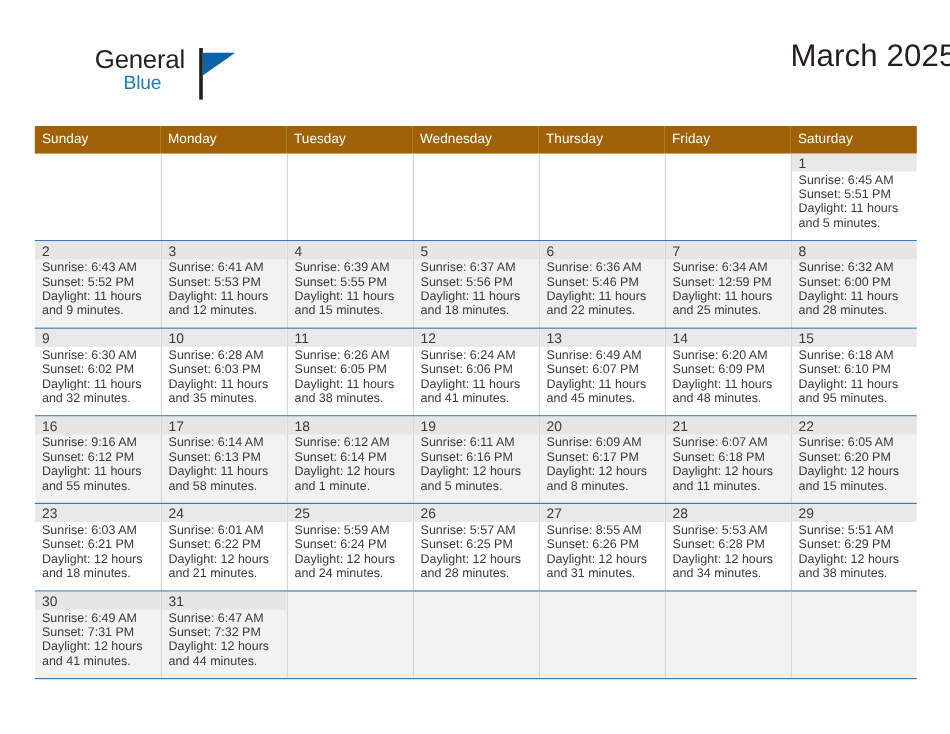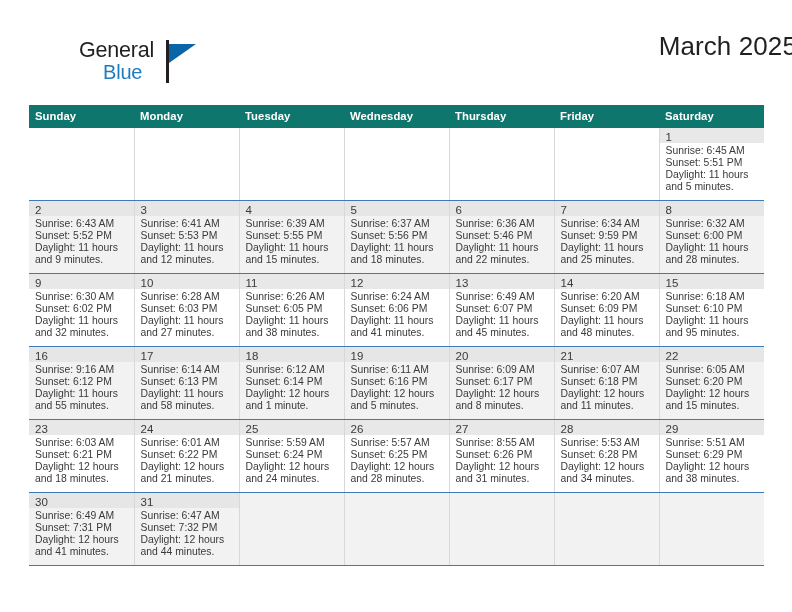--- a/index.html
+++ b/index.html
@@ -43,21 +43,21 @@
     top: 0;
     font-size: 21.5px;
     letter-spacing: -0.2px;
     color: #231f20;
     font-family: "Liberation Sans", sans-serif;
   }
   .logo-blue {
     position: absolute;
     left: 24px;
     top: 23px;
-    font-size: 20px;
+    font-size: 16px;
     letter-spacing: -0.2px;
     color: #1f7ac0;
     font-family: "Liberation Sans", sans-serif;
   }
   .logo-flag {
     position: absolute;
     left: 87px;
     top: 2px;
     width: 30px;
     height: 43px;
@@ -105,24 +105,24 @@
   
   .calendar {
     position: absolute;
     left: 29px;
     top: 105px;
     width: 735px;
     border-collapse: collapse;
     table-layout: fixed;
   }
   .calendar th {
-    background: #0f766e;
+    background: #a16207;
     color: #ffffff;
     font-size: 11.3px;
-    font-weight: bold;
+    font-weight: normal;
     text-align: left;
     padding: 5px 0 6px 6px;
     height: 11px;
     border: none;
     letter-spacing: 0.05px;
   }
   .calendar td {
     width: 105px;
     height: 62px;
     vertical-align: top;
@@ -301,21 +301,21 @@
                 <div>Daylight: 11 hours</div>
                 <div>and 22 minutes.</div>
               </div>
             </div>
           </td>
           <td>
             <div class="cell">
               <div class="daynum">7</div>
               <div class="details">
                 <div>Sunrise: 6:34 AM</div>
-                <div>Sunset: 9:59 PM</div>
+                <div>Sunset: 12:59 PM</div>
                 <div>Daylight: 11 hours</div>
                 <div>and 25 minutes.</div>
               </div>
             </div>
           </td>
           <td>
             <div class="cell">
               <div class="daynum">8</div>
               <div class="details">
                 <div>Sunrise: 6:32 AM</div>
@@ -338,21 +338,21 @@
               </div>
             </div>
           </td>
           <td>
             <div class="cell">
               <div class="daynum">10</div>
               <div class="details">
                 <div>Sunrise: 6:28 AM</div>
                 <div>Sunset: 6:03 PM</div>
                 <div>Daylight: 11 hours</div>
-                <div>and 27 minutes.</div>
+                <div>and 35 minutes.</div>
               </div>
             </div>
           </td>
           <td>
             <div class="cell">
               <div class="daynum">11</div>
               <div class="details">
                 <div>Sunrise: 6:26 AM</div>
                 <div>Sunset: 6:05 PM</div>
                 <div>Daylight: 11 hours</div>

